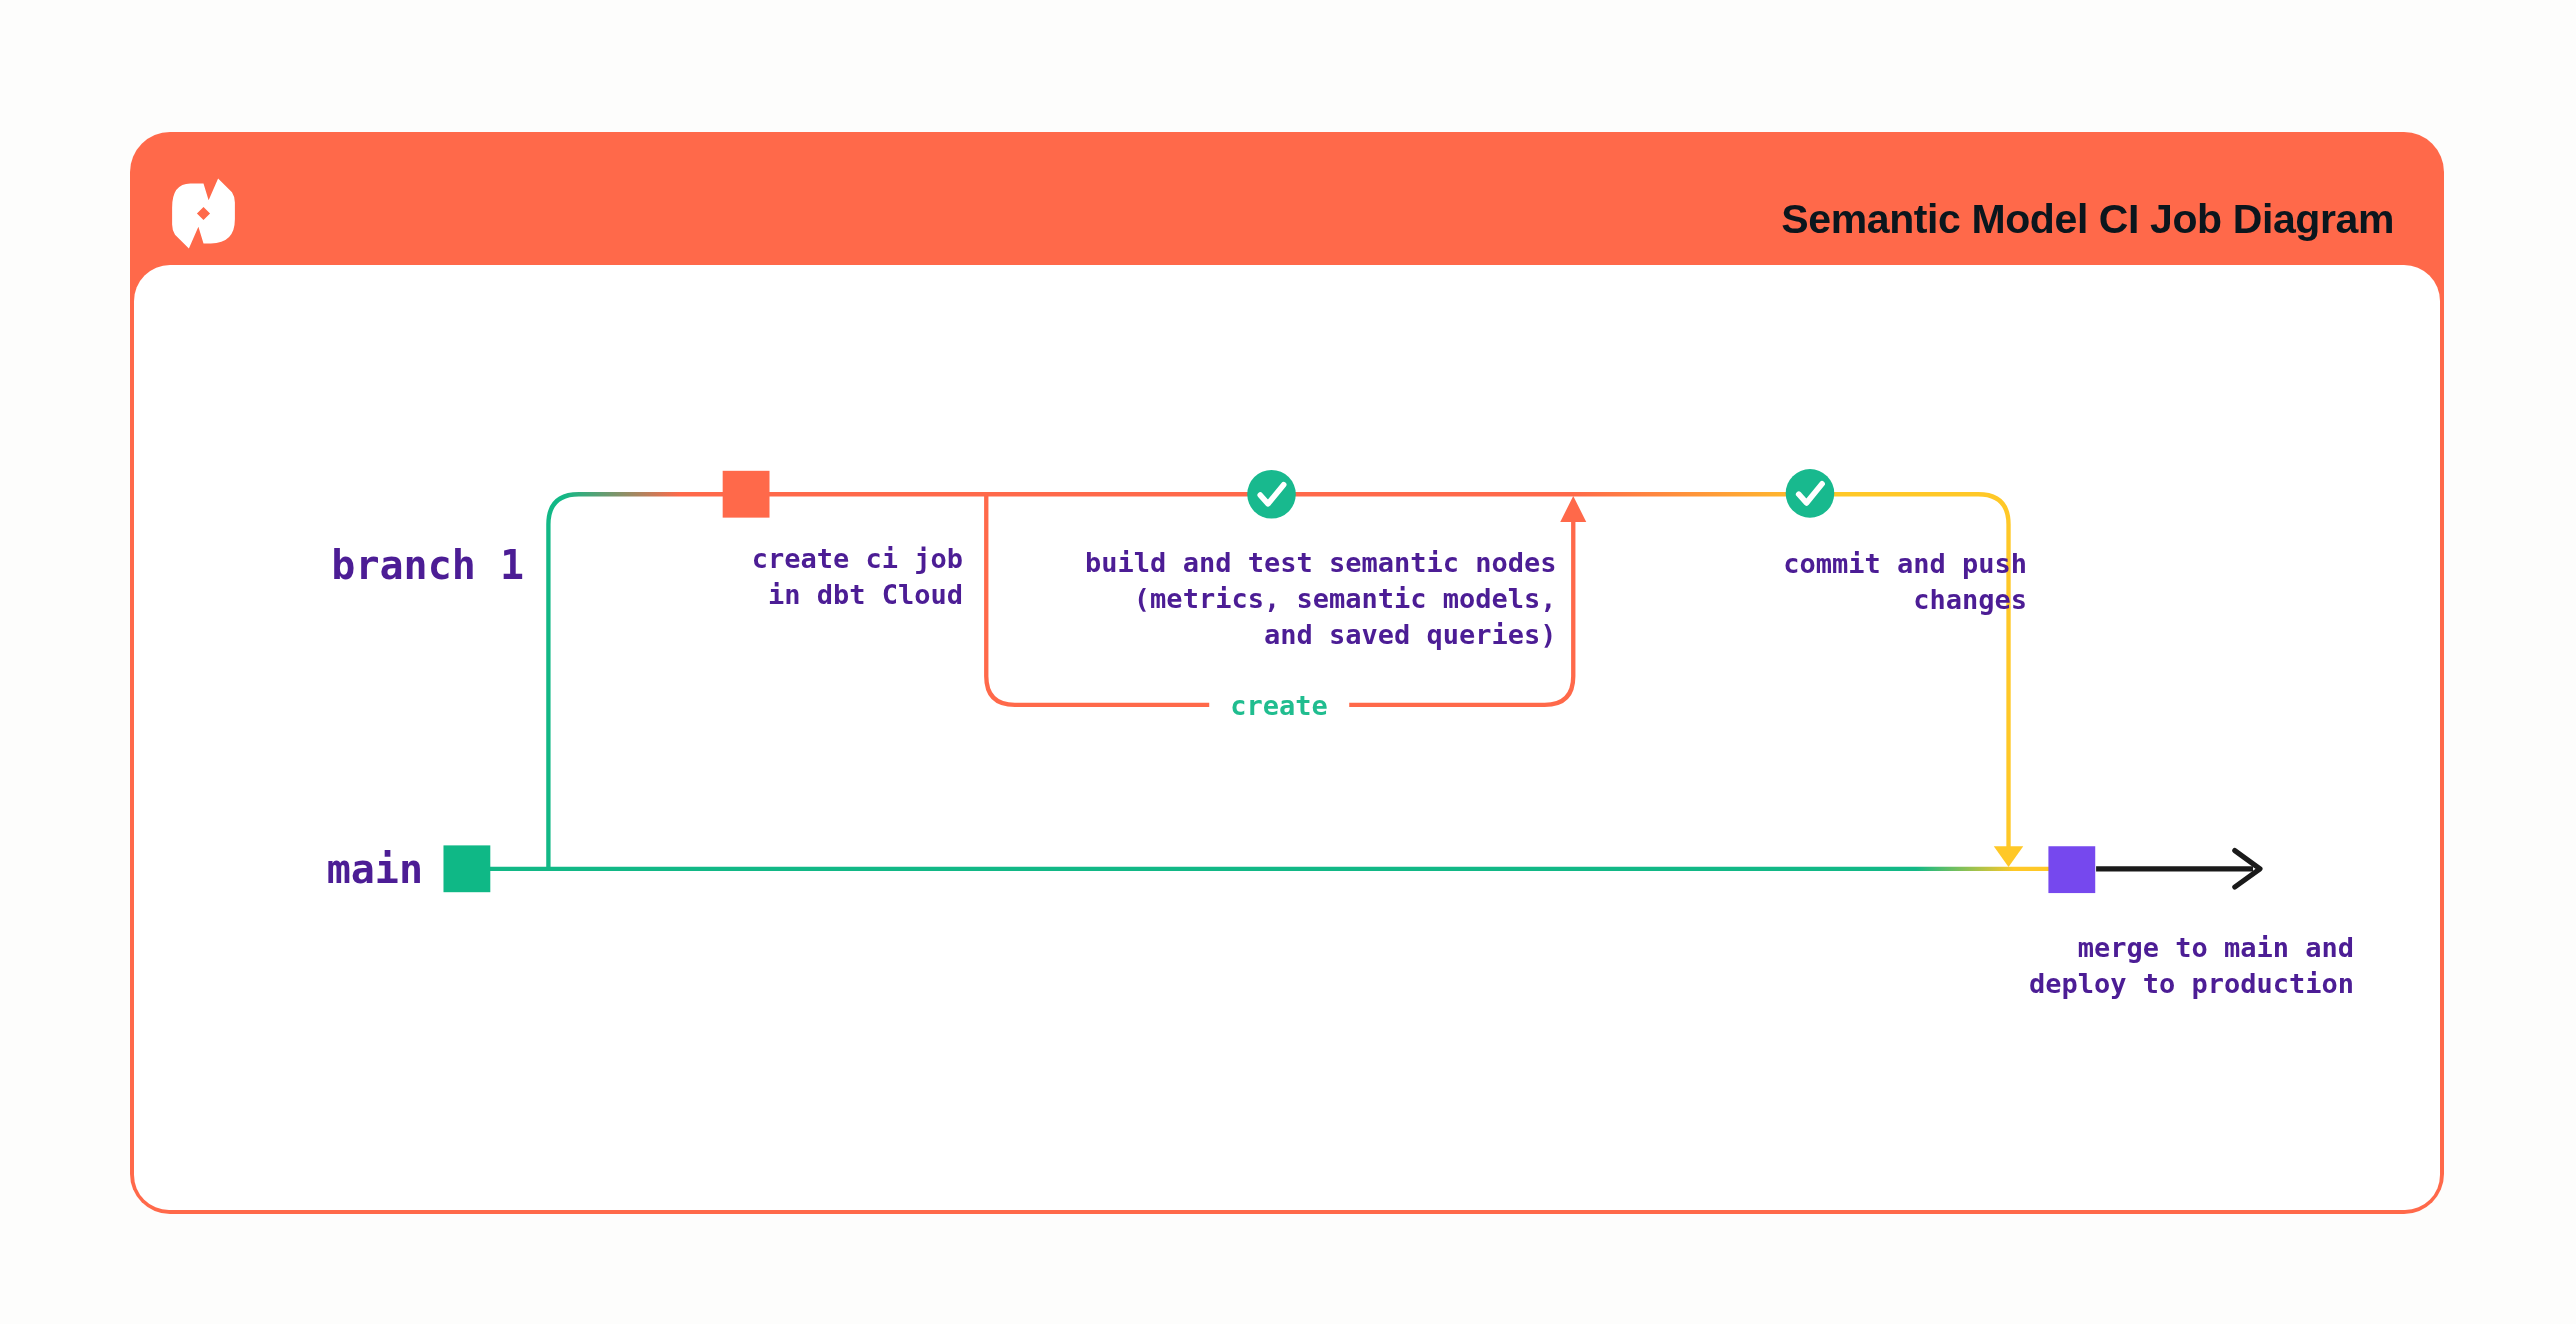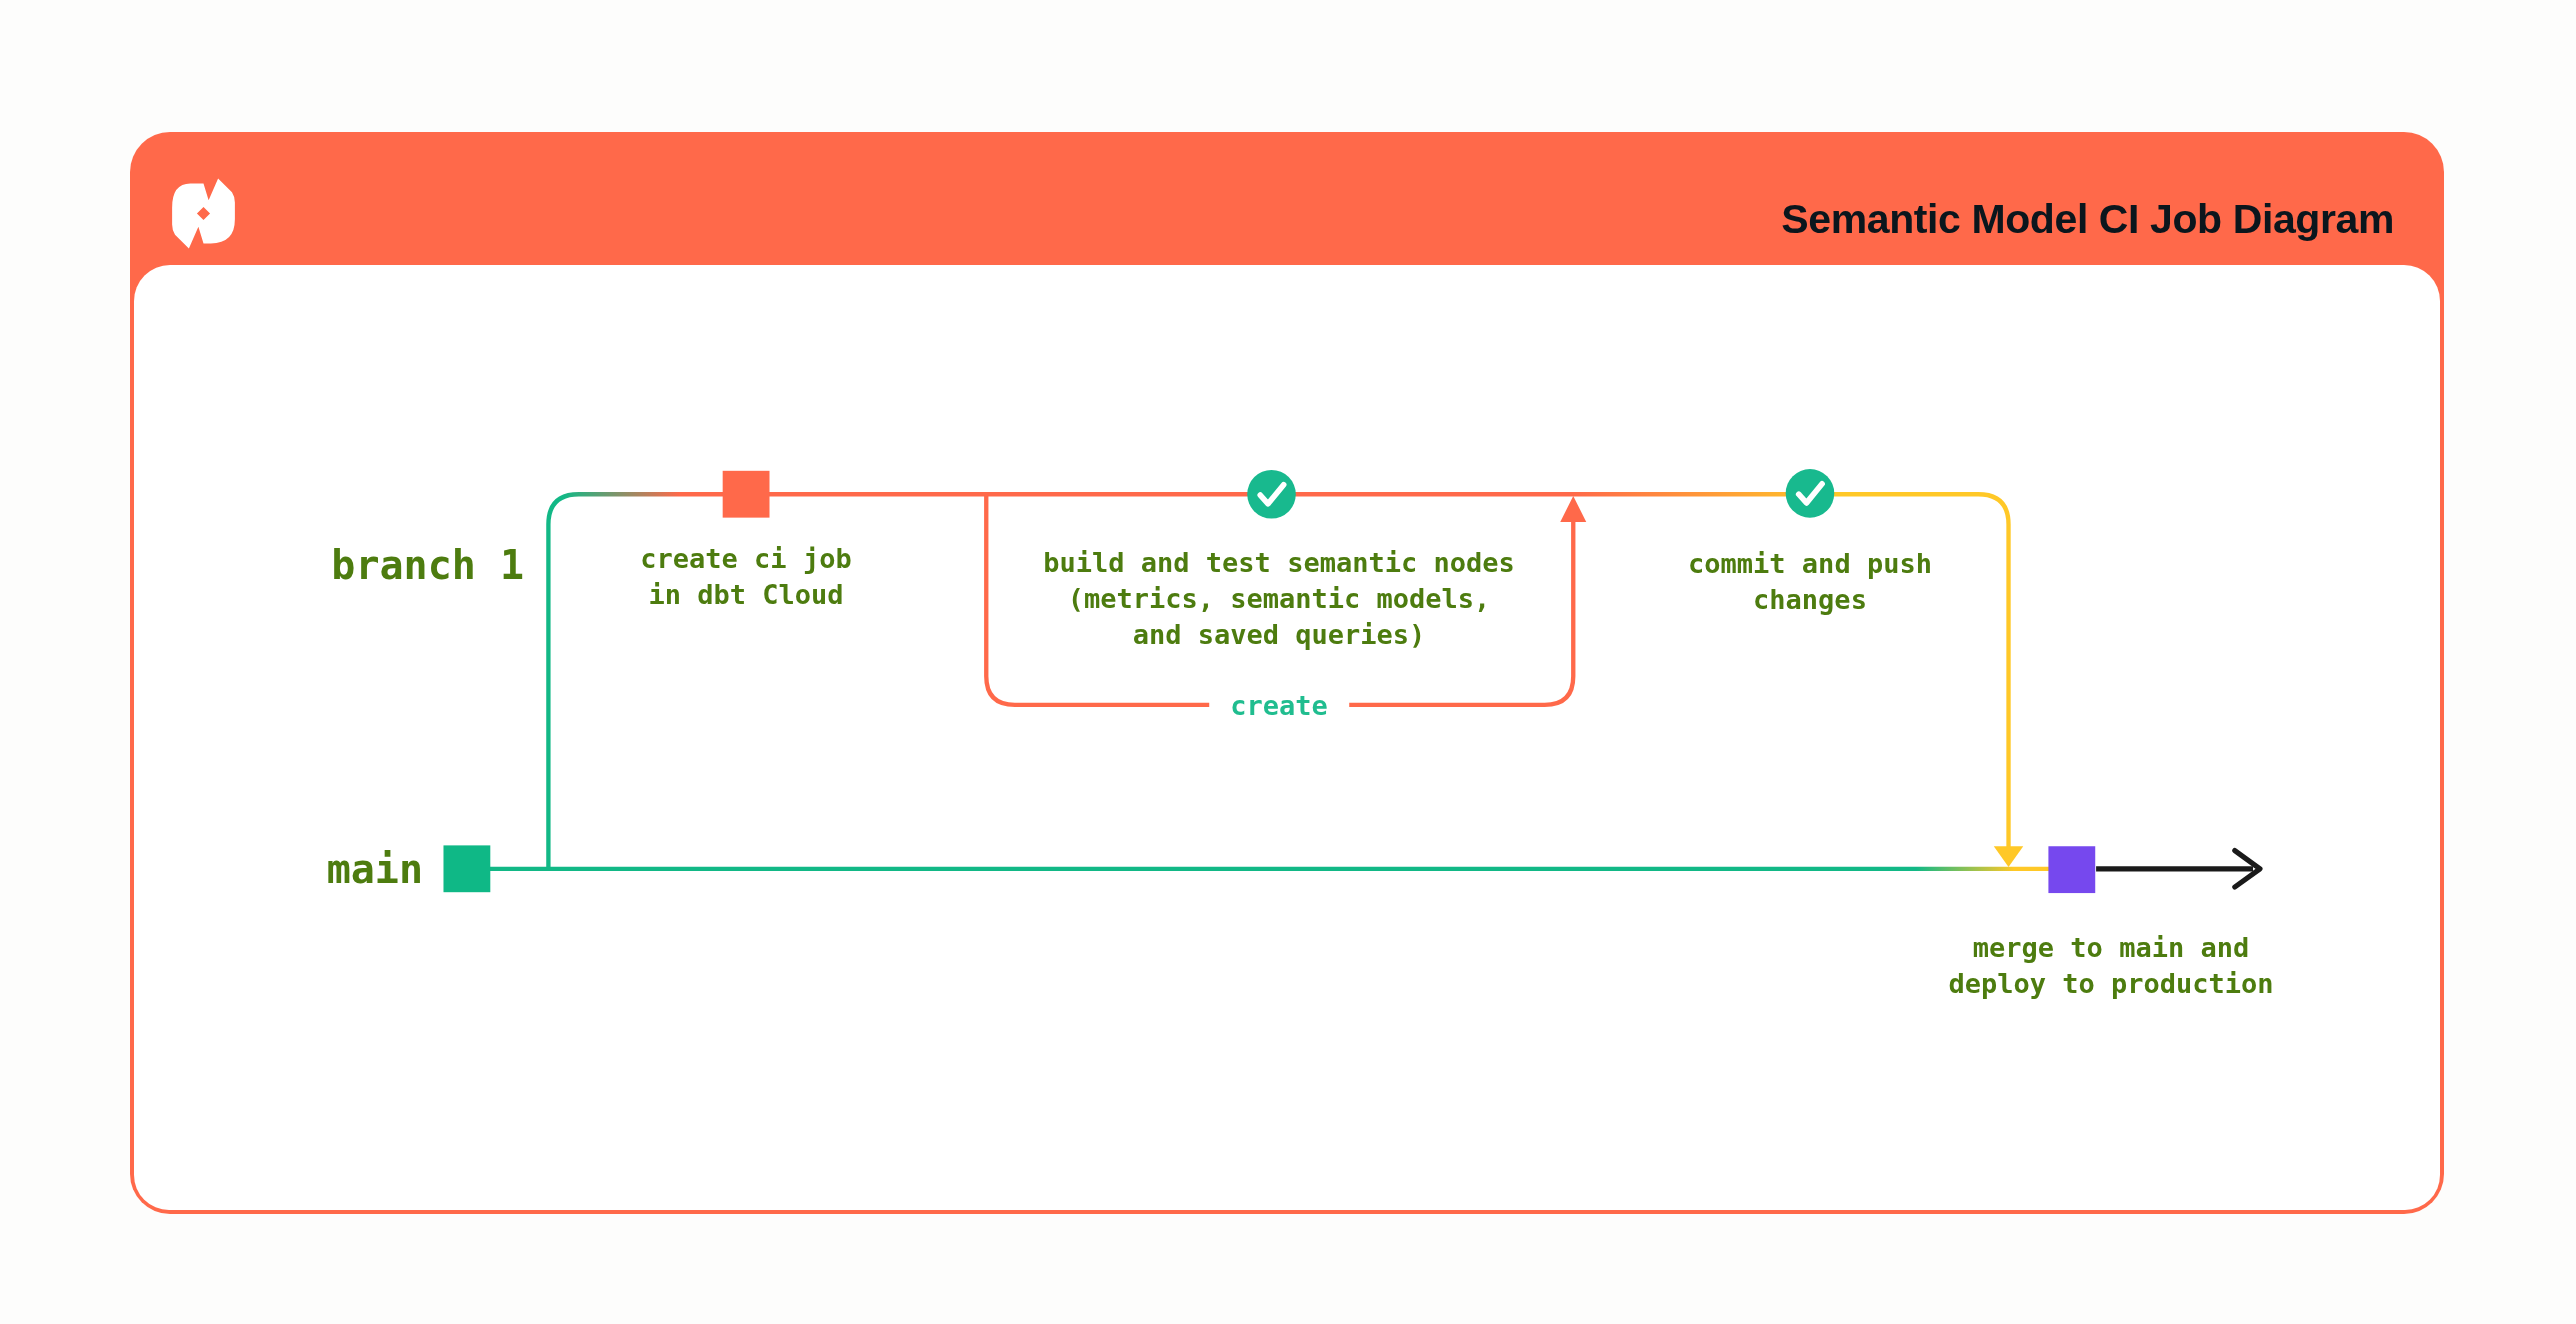--- a/index.html
+++ b/index.html
@@ -12,22 +12,22 @@
         display:flex;align-items:center;}
   .logo{position:absolute;left:37px;top:29px;width:73px;height:73px;}
   .card-title{position:absolute;right:50px;top:0;height:143px;line-height:143px;
         font-family:"Liberation Sans",sans-serif;font-weight:bold;
         font-size:41px;color:#0b161d;letter-spacing:-0.4px;}
   .card-body{position:absolute;left:4.3px;right:4.3px;top:133px;bottom:4.3px;
         background:#ffffff;border-radius:36px 36px 35px 35px;}
   
   .overlay{position:absolute;left:0;top:0;width:2576px;height:1324px;z-index:2;}
   
-  .lbl{position:absolute;z-index:3;color:#4d7c0f;font-weight:bold;
-       text-align:center;white-space:pre-line;}
+  .lbl{position:absolute;z-index:3;color:#4c1d95;font-weight:bold;
+       text-align:right;white-space:pre-line;}
   .lbl-step{font-size:27px;line-height:36px;transform:translateX(-50%);}
   .lbl-branch{font-size:40px;line-height:52px;transform:translateX(-100%);
        white-space:nowrap;}
   .lbl-success{left:1279px;top:705px;transform:translate(-50%,-50%);
        background:#ffffff;padding:1.7px 21px;color:#20BD8F;font-size:27px;
        font-weight:bold;z-index:3;position:absolute;}
 </style>
 </head>
 <body>
 

